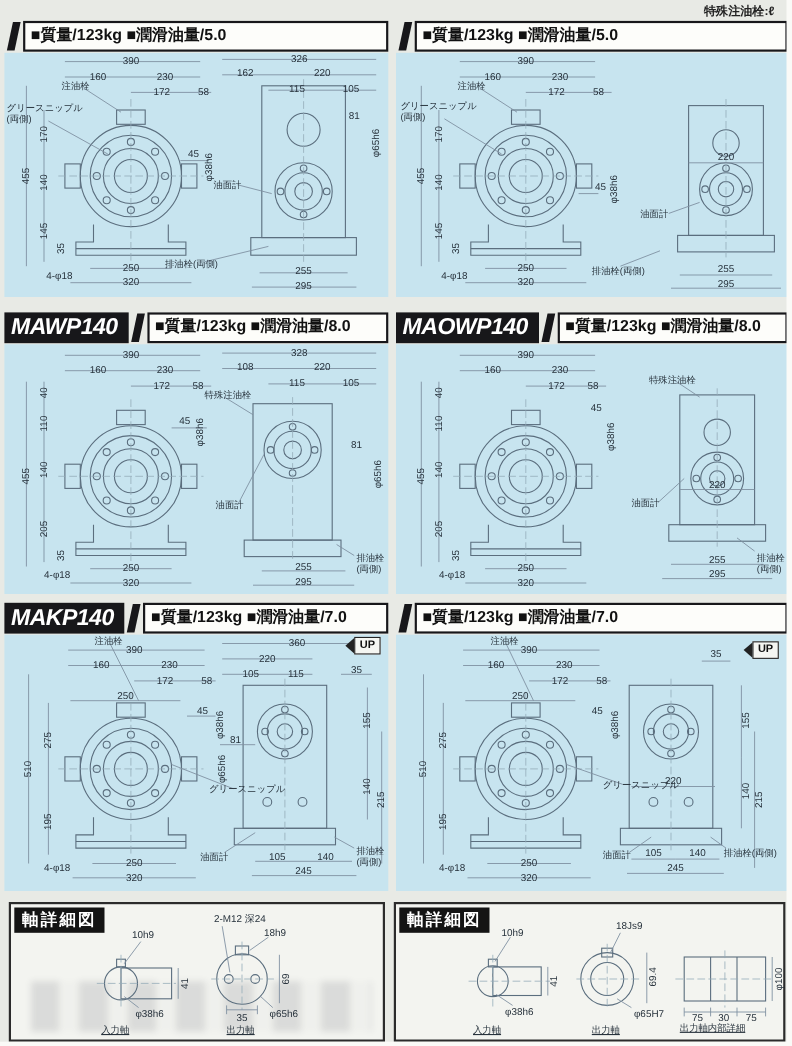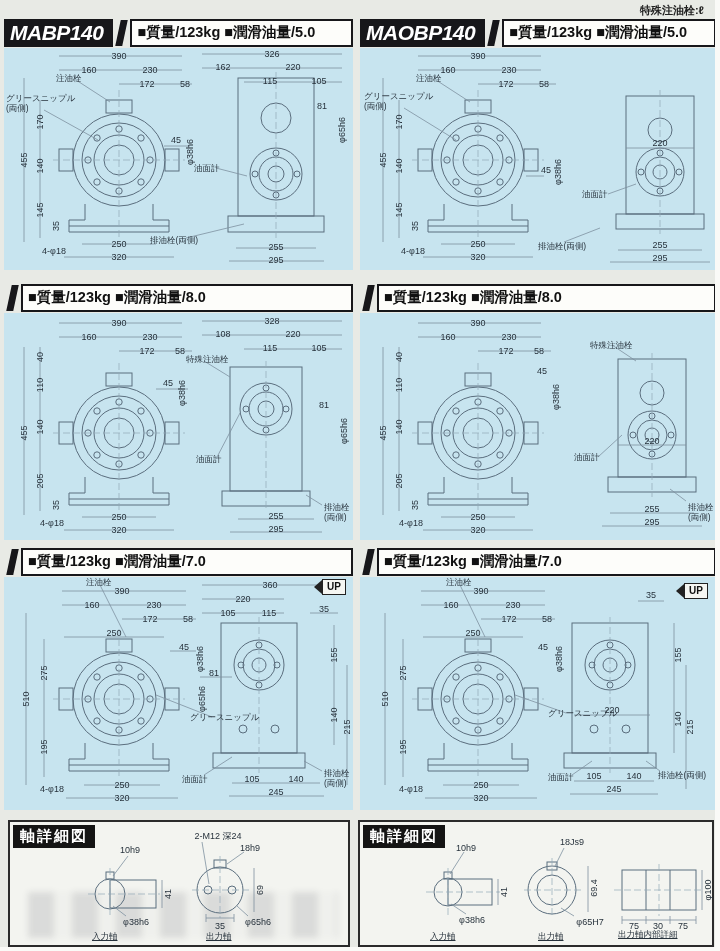--- a/index.html
+++ b/index.html
@@ -106,21 +106,20 @@
 <rect x="-46" y="64" width="92" height="15"></rect>
         <line class="cl" y1="-72" y2="84"></line>
 </g>
 </defs>
 </svg>
 
 <div class="unit">特殊注油栓:ℓ</div>
 
 <div class="panel" style="left:4px;top:18px;width:349px;height:252px">
  <div class="phead">
-  <div class="model">MABP140</div>
   <div class="vbar"></div>
   <div class="spec"><span>■質量/123kg</span> <span>■潤滑油量/5.0</span></div>
  </div>
  <div class="pbody">
   <svg class="art">
    <use href="#g-front" transform="translate(115,112)"></use>
         <use href="#g-sideb" transform="translate(272,108)"></use>
    <path class="dl" d="M55 8H178M55 22H178M115 36H188M20 30V194M36 52V190M78 196H152M60 209H170M160 98H186M198 6H338M198 20H338M240 34H338M232 200H312M225 213H320"></path>
    <path class="dl" d="M72 32L106 54M40 62L94 92M212 120L243 128M182 190L240 176"></path>
   </svg>
@@ -151,21 +150,20 @@
   <span class="lb" style="left:52px;top:26px">注油栓</span>
   <span class="lb" style="left:2px;top:46px">グリースニップル</span>
   <span class="lb" style="left:2px;top:56px">(両側)</span>
   <span class="lb" style="left:146px;top:188px">排油栓(両側)</span>
   <span class="lb" style="left:190px;top:116px">油面計</span>
  </div>
 </div>
 
 <div class="panel" style="left:360px;top:18px;width:356px;height:252px">
  <div class="phead">
-  <div class="model">MAOBP140</div>
   <div class="vbar"></div>
   <div class="spec"><span>■質量/123kg</span> <span>■潤滑油量/5.0</span></div>
  </div>
  <div class="pbody">
   <svg class="art">
    <use href="#g-front" transform="translate(118,112)"></use>
         <use href="#g-sides" transform="translate(300,112)"></use>
    <path class="dl" d="M58 8H181M58 22H181M118 36H196M23 30V194M39 52V190M81 196H155M63 209H173M166 128H184M266 100H334M258 202H342M250 214H350"></path>
    <path class="dl" d="M76 32L110 54M44 60L96 92M248 146L276 136M204 194L240 180"></path>
   </svg>
@@ -190,20 +188,21 @@
   <span class="lb" style="left:56px;top:26px">注油栓</span>
   <span class="lb" style="left:4px;top:44px">グリースニップル</span>
   <span class="lb" style="left:4px;top:54px">(両側)</span>
   <span class="lb" style="left:222px;top:142px">油面計</span>
   <span class="lb" style="left:178px;top:194px">排油栓(両側)</span>
  </div>
 </div>
 
 <div class="panel" style="left:4px;top:283px;width:349px;height:257px">
  <div class="phead">
+  <div class="model">MAWP140</div>
   <div class="vbar"></div>
   <div class="spec"><span>■質量/123kg</span> <span>■潤滑油量/8.0</span></div>
  </div>
  <div class="pbody">
   <svg class="art">
    <use href="#g-front" transform="translate(115,120)"></use>
         <use href="#g-sidew" transform="translate(262,116)"></use>
    <path class="dl" d="M55 10H178M55 24H178M115 38H188M20 34V202M36 34V198M78 204H152M60 217H170M152 76H184M198 8H338M198 22H338M240 36H338M234 206H310M226 219H318"></path>
    <path class="dl" d="M200 48L226 64M212 146L236 100M318 192L302 182"></path>
   </svg>
@@ -234,20 +233,21 @@
   <span class="d" style="left:272px;top:216px">295</span>
   <span class="lb" style="left:182px;top:42px">特殊注油栓</span>
   <span class="lb" style="left:192px;top:142px">油面計</span>
   <span class="lb" style="left:320px;top:190px">排油栓</span>
   <span class="lb" style="left:320px;top:200px">(両側)</span>
  </div>
 </div>
 
 <div class="panel" style="left:360px;top:283px;width:356px;height:257px">
  <div class="phead">
+  <div class="model">MAOWP140</div>
   <div class="vbar"></div>
   <div class="spec"><span>■質量/123kg</span> <span>■潤滑油量/8.0</span></div>
  </div>
  <div class="pbody">
   <svg class="art">
    <use href="#g-front" transform="translate(118,120)"></use>
         <use href="#g-sides" transform="translate(292,110)"></use>
    <path class="dl" d="M58 10H181M58 24H181M118 38H191M23 34V202M39 34V198M81 204H155M63 217H173M258 132H326M250 200H334M242 213H342"></path>
    <path class="dl" d="M252 32L276 48M238 144L262 122M326 188L310 176"></path>
   </svg>
@@ -272,20 +272,21 @@
   <span class="d" style="left:292px;top:209px">295</span>
   <span class="lb" style="left:230px;top:28px">特殊注油栓</span>
   <span class="lb" style="left:214px;top:140px">油面計</span>
   <span class="lb" style="left:328px;top:190px">排油栓</span>
   <span class="lb" style="left:328px;top:200px">(両側)</span>
  </div>
 </div>
 
 <div class="panel" style="left:4px;top:547px;width:349px;height:263px">
  <div class="phead">
+  <div class="model">MAKP140</div>
   <div class="vbar"></div>
   <div class="spec"><span>■質量/123kg</span> <span>■潤滑油量/7.0</span></div>
  </div>
  <div class="pbody">
   <svg class="art">
    <use href="#g-front" transform="translate(115,122)"></use>
         <use href="#g-sidek" transform="translate(255,112)"></use>
    <path class="dl" d="M58 14H182M58 28H182M118 42H192M60 60H160M40 62V200M22 36V208M80 208H156M62 221H174M166 74H192M198 8H334M198 22H280M198 36H280M306 36H334M330 48V168M343 88V208M196 100H228M228 206H316M225 219H320"></path>
    <path class="dl" d="M96 8L122 60M208 140L152 118M200 198L228 180M318 194L300 184"></path>
   </svg>

